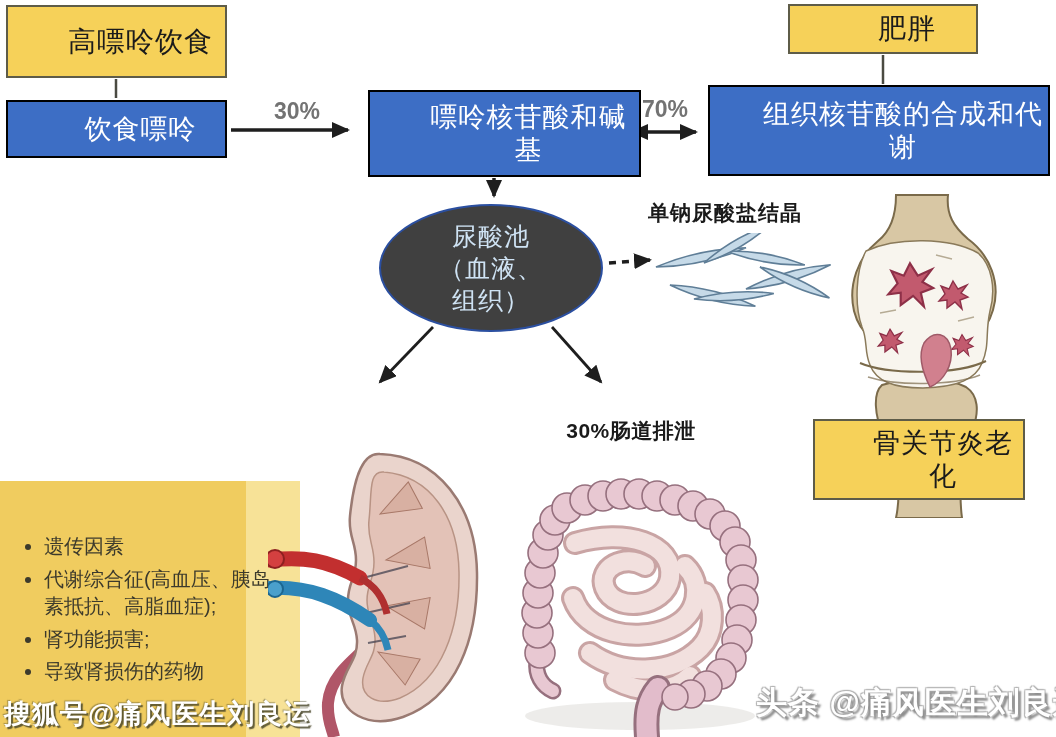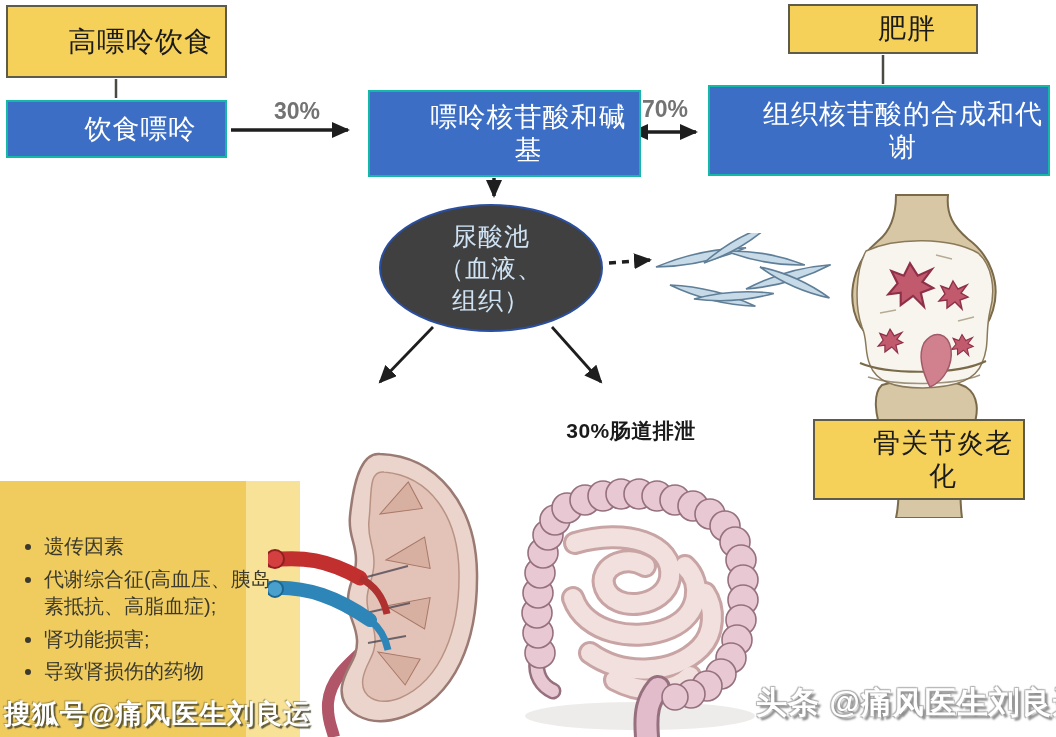--- a/index.html
+++ b/index.html
@@ -11,21 +11,21 @@
   }
   .box {
     position:absolute; display:flex; align-items:center; justify-content:center;
     text-align:center; line-height:1.2;padding-left:48px;
   }
   .ybox {
     background:#f6d159; border:2px solid #5e5c48; color:#1b1b1b;
     font-size:28px; font-weight:500; letter-spacing:1px;
   }
   .bbox {
-    background:#3d6ec5; border:2px solid #14b8a6; color:#ffffff;
+    background:#3d6ec5; border:2px solid #000000; color:#ffffff;
     font-size:27px; font-weight:500; letter-spacing:1px;
   }
   .pool {
     position:absolute; left:379px; top:204px; width:224px; height:128px;
     background:#404040; border:2px solid #2b4fa0; border-radius:50%;
     display:flex; align-items:center; justify-content:center; text-align:center;
     color:#cfe3f4; font-size:25px; font-weight:500; line-height:1.28;
     white-space:pre-line; letter-spacing:1px;
   }
   .pct-label {
@@ -97,20 +97,21 @@
   <div class="pct-label" style="left:630px;top:96px;width:70px;">70%</div>
 
   <div class="box bbox" style="left:708px;top:85px;width:342px;height:91px;">组织核苷酸的合成和代谢</div>
 
   <div class="box ybox" style="left:788px;top:4px;width:190px;height:50px;">肥胖</div>
 
   <div class="pool">尿酸池
 （血液、
 组织）</div>
 
+  <div class="msu-label">单钠尿酸盐结晶</div>
 
   <svg class="layer" style="left:642px;top:233px;" width="205" height="88" viewBox="0 0 205 88">
     <g fill="#c6dae8" stroke="#5f7e97" stroke-width="1.6">
       <path transform="translate(14,34) rotate(-12)" d="M0,0 Q46,-9 92,0 Q46,9 0,0 Z"></path>
       <path transform="translate(84,18) rotate(10)" d="M0,0 Q40,-8 80,0 Q40,8 0,0 Z"></path>
       <path transform="translate(28,52) rotate(14)" d="M0,0 Q44,-9 88,0 Q44,9 0,0 Z"></path>
       <path transform="translate(62,30) rotate(-30)" d="M0,0 Q38,-8 76,0 Q38,8 0,0 Z"></path>
       <path transform="translate(104,56) rotate(-16)" d="M0,0 Q44,-9 88,0 Q44,9 0,0 Z"></path>
       <path transform="translate(118,34) rotate(24)" d="M0,0 Q38,-8 76,0 Q38,8 0,0 Z"></path>
       <path transform="translate(52,66) rotate(-4)" d="M0,0 Q40,-8 80,0 Q40,8 0,0 Z"></path>

